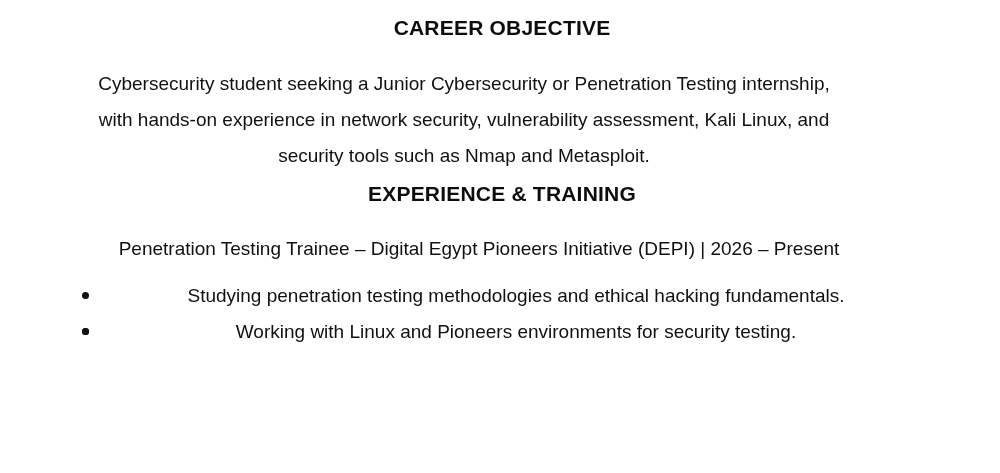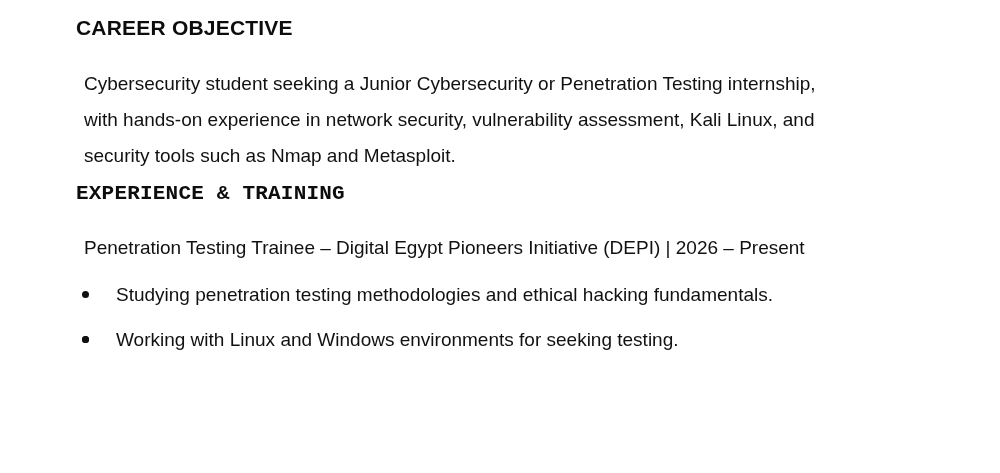--- a/index.html
+++ b/index.html
@@ -13,20 +13,21 @@
     overflow: hidden;
     font-family: "Liberation Sans", sans-serif;
     color: #0f0f0f;
   }
   .page {
     position: relative;
     width: 1000px;
     height: 397px;
     box-sizing: border-box;
     padding: 0 72px 8px 76px;
+    text-align: center;
   }
   .section-heading {
     font-size: 21px;
     font-weight: bold;
     letter-spacing: 0.2px;
     color: #0d0d0d;
     margin: 0;
   }
   #heading-objective {
     padding-top: 16px;
@@ -35,38 +36,37 @@
     font-size: 19px;
     line-height: 36px;
     color: #111111;
     margin: 8px;
     max-width: 760px;
   }
   #objective-text {
     margin-top: 26px;
   }
   #heading-experience {
-    font-family: Liberation Mono, monospace;
   }
   #experience-role {
     margin-top: 25px;
     max-width: 790px;
   }
   .bullet-list {
     list-style: none;
     margin: 12px 0 0 0;
     padding: 0;
   }
   .bullet-item {
     position: relative;
     font-size: 19px;
     line-height: 34px;
     color: #111111;
     padding-left: 40px;
-    margin-top: 11px;
+    margin-top: 2px;
     max-width: 800px;
   }
   .bullet-item .dot {
     position: absolute;
     left: 6px;
     top: 13px;
     width: 7px;
     height: 7px;
     border-radius: 50%;
     background: #111111;
@@ -88,17 +88,17 @@
   <ul class="bullet-list">
     <li class="bullet-item">
       <span class="dot"></span>
       <span>Studying penetration testing methodologies and ethical hacking fundamentals.</span>
     </li>
     <li class="bullet-item">
       <span class="dot"></span>
     </li>
     <li class="bullet-item">
       <span class="dot"></span>
-      <span>Working with Linux and Windows environments for seeking testing.</span>
+      <span>Working with Linux and Pioneers environments for security testing.</span>
     </li>
   </ul>
 
 </div>
 
 </body></html>

